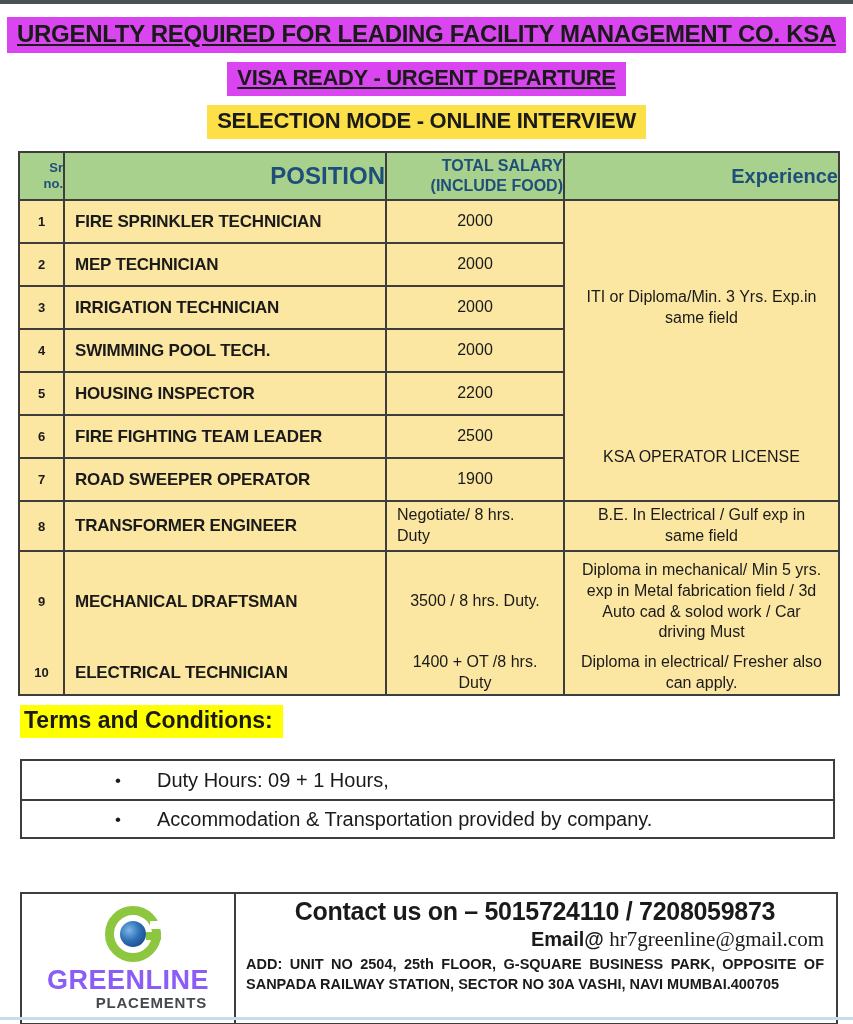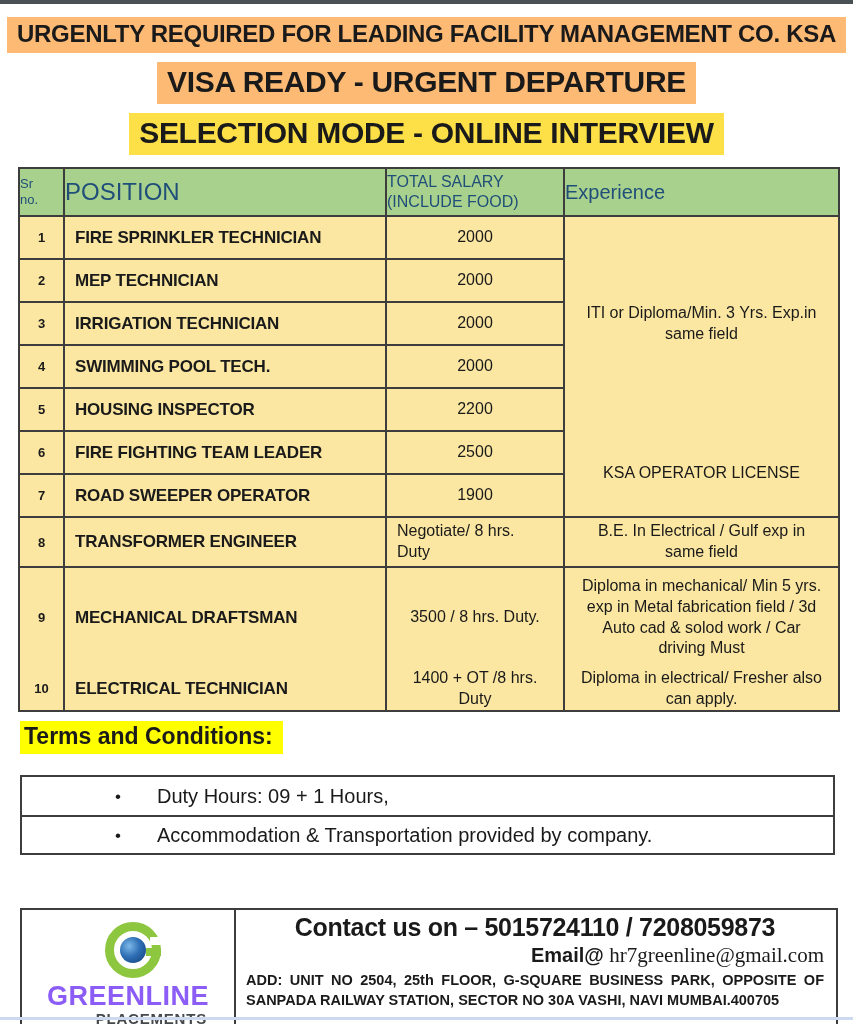--- a/index.html
+++ b/index.html
@@ -12,45 +12,45 @@
     overflow: hidden;
   }
   .top-strip { height: 4px; background: #4a5154; width: 100%; }
   .bottom-strip { position: absolute; left: 0; bottom: 4px; width: 100%; height: 3px; background: #cdd9ee; }
 
   
   .headings { text-align: center; }
   .h-line1 { margin-top: 13px; text-align: center; }
   .h-line2, .h-line3 { margin-top: 9px; text-align: center; }
   .hl { display: inline-block; padding: 3px 10px 5px 10px; font-weight: bold; letter-spacing: -0.3px; }
-  .hl-cyan { background: #fdba74; }
+  .hl-cyan { background: #d946ef; text-decoration: underline; }
   .hl-yellow { background: #fde047; }
   .h-line1 .hl { font-size: 24px; }
-  .h-line2 .hl, .h-line3 .hl { font-size: 30px; }
+  .h-line2 .hl, .h-line3 .hl { font-size: 22px; }
 
   
   table.jobs {
     border-collapse: collapse;
     table-layout: fixed;
     width: 820px;
     margin: 12px 0 0 18px;
   }
   table.jobs col.c-sr  { width: 45px; }
   table.jobs col.c-pos { width: 322px; }
   table.jobs col.c-sal { width: 178px; }
   table.jobs col.c-exp { width: 275px; }
   table.jobs th, table.jobs td {
     border: 2px solid #3d3d3d;
     vertical-align: middle;
   }
   table.jobs thead th {
     background: #a9d18e;
     color: #1f4e79;
-    font-weight: normal;
-    text-align: left;
+    font-weight: bold;
+    text-align: right;
     height: 48px;
     white-space: pre-line;
     line-height: 1.25;
   }
   th.th-sr  { font-size: 13px; }
   th.th-pos { font-size: 24px; }
   th.th-sal { font-size: 16px; }
   th.th-exp { font-size: 20px; }
   table.jobs tbody td { background: #fbe7a1; }
   td.sr { text-align: center; font-size: 13px; font-weight: bold; }

